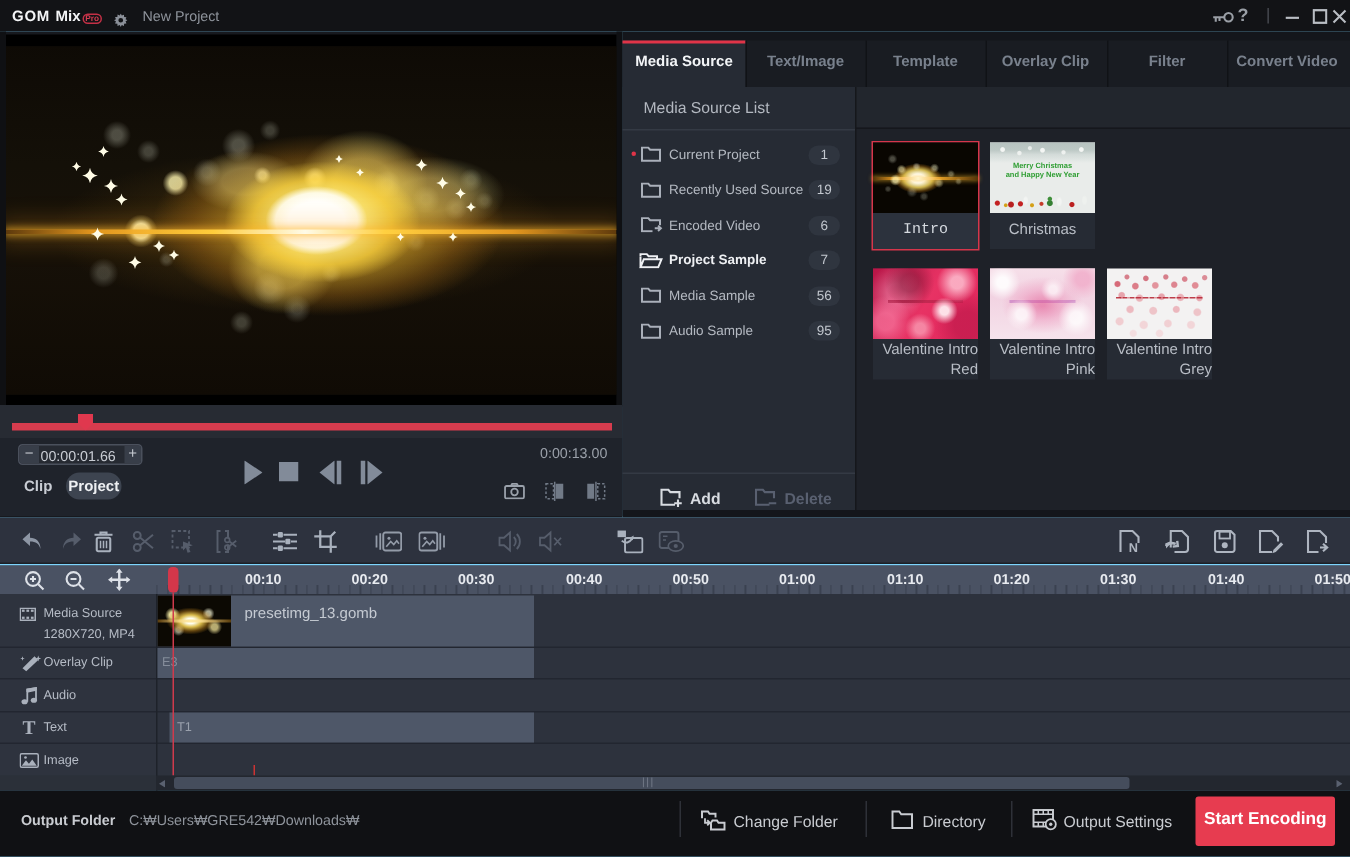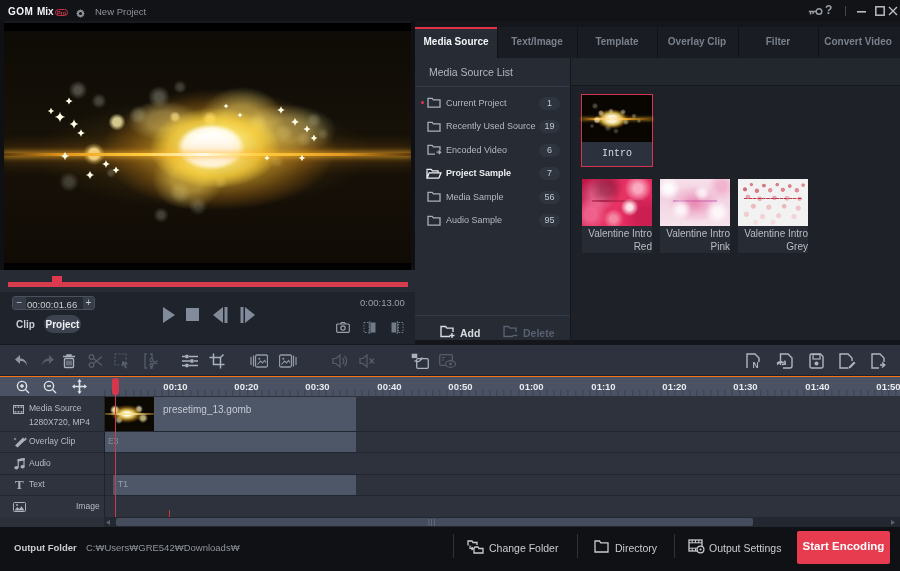--- a/index.html
+++ b/index.html
@@ -1,18 +1,18 @@
 <!DOCTYPE html>
 <html><head>
 <meta charset="utf-8">
 <style>
 * { margin:0; padding:0; box-sizing:border-box; }
 html,body { width:900px; height:571px; overflow:hidden; background:#101114; }
 body { font-family:"Liberation Sans", sans-serif; }
-#app { position:relative; width:900px; height:571px; background:#f97316; }
+#app { position:relative; width:900px; height:571px; background:#7dd3fc; }
 .abs { position:absolute; }
 
 #titlebar { left:0; top:0; width:900px; height:21px; background:#121316; }
 
 #preview { left:0; top:21px; width:415px; height:324px; background:#17191e; }
 #video { position:absolute; left:4px; top:2px; width:407px; height:247px; background:#000; }
 #vcontent { position:absolute; left:0; top:8px; width:407px; height:232px; background:#15100a; overflow:hidden; }
 #seekrow { position:absolute; left:0; top:249px; width:415px; height:22px; background:#272b33; }
 #seekbar { position:absolute; left:8px; top:12px; width:400px; height:5px; background:#d63c4e; }
 #seekpin { position:absolute; left:51px; top:6px; width:12px; height:11px; }
@@ -359,20 +359,24 @@
     </div>
 
     <div class="abs" style="left:155px;top:37px;width:330px;height:282px;background:#1e2128;">
       <div class="abs" style="left:0;top:0;width:330px;height:27px;background:#22262d;"></div>
       <div class="abs" style="left:0;top:27px;width:330px;height:1px;background:#15171c;"></div>
 
       <div class="abs card" style="left:12px;top:37px;outline:1.5px solid #d6364b;">
         <div class="thumb th-intro"></div>
         <div class="lbl" style="background:#2c323d;color:#d7dbe1;font-family:Liberation Mono, monospace;">Intro</div>
       </div>
+      <div class="abs card" style="left:90px;top:37px;">
+        <div class="thumb th-xmas"></div>
+        <div class="lbl">Christmas</div>
+      </div>
 
       <div class="abs card2" style="left:12px;top:121px;">
         <div class="thumb2 th-vred"></div>
         <div class="lbl2">Valentine Intro<br>Red</div>
       </div>
       <div class="abs card2" style="left:90px;top:121px;">
         <div class="thumb2 th-vpink"></div>
         <div class="lbl2">Valentine Intro<br>Pink</div>
       </div>
       <div class="abs card2" style="left:168px;top:121px;">
@@ -546,21 +550,21 @@
         </g>
       </svg>
     <span class="txt tl" style="left:29px;top:81px;">Audio</span>
     <span class="txt" style="left:15px;top:100px;font-size:13px;font-weight:bold;color:#aab1bc;font-family:'Liberation Serif',serif;">T</span>
     <span class="txt tl" style="left:29px;top:102px;">Text</span>
     <svg class="ico" style="left:13px;top:125px;" width="13" height="10" viewBox="0 0 13 10">
         <rect x="0.5" y="0.5" width="12" height="9" rx="1" fill="none" stroke="#aab1bc" stroke-width="1"></rect>
         <path d="M1.5 8.5 l2.8 -3.6 2 2.2 2.2 -2.8 3 4.2 z" fill="#aab1bc"></path>
         <circle cx="4" cy="3" r="0.9" fill="#aab1bc"></circle>
       </svg>
-    <span class="txt tl" style="left:29px;top:124px;margin-left:47px;">Image</span>
+    <span class="txt tl" style="left:29px;top:124px;">Image</span>
 
     <div class="abs" style="left:105px;top:20px;width:251px;height:33.5px;background:#4e5768;"></div>
     <div class="abs" style="left:105px;top:20px;width:49px;height:33.5px;background:#0c0903;overflow:hidden;">
       <div class="abs" style="left:0;top:0;width:49px;height:33.5px;background:
         radial-gradient(ellipse 16px 9px at 22px 17px, rgba(255,255,240,1) 0 20%, rgba(255,220,90,0.85) 45%, rgba(220,150,30,0.4) 75%, transparent 100%),
         radial-gradient(circle 5px at 10px 13px, rgba(255,245,170,0.9) 0 40%, transparent 100%),
         radial-gradient(circle 4px at 34px 12px, rgba(240,240,210,0.7) 0 40%, transparent 100%),
         radial-gradient(circle 5px at 38px 21px, rgba(255,240,160,0.7) 0 40%, transparent 100%),
         radial-gradient(circle 4px at 14px 23px, rgba(230,230,200,0.6) 0 40%, transparent 100%);"></div>
       <div class="abs" style="left:0;top:16px;width:49px;height:1.6px;background:linear-gradient(90deg, rgba(200,130,20,0.4), #ffe9a0 45%, rgba(210,140,25,0.4));"></div>

